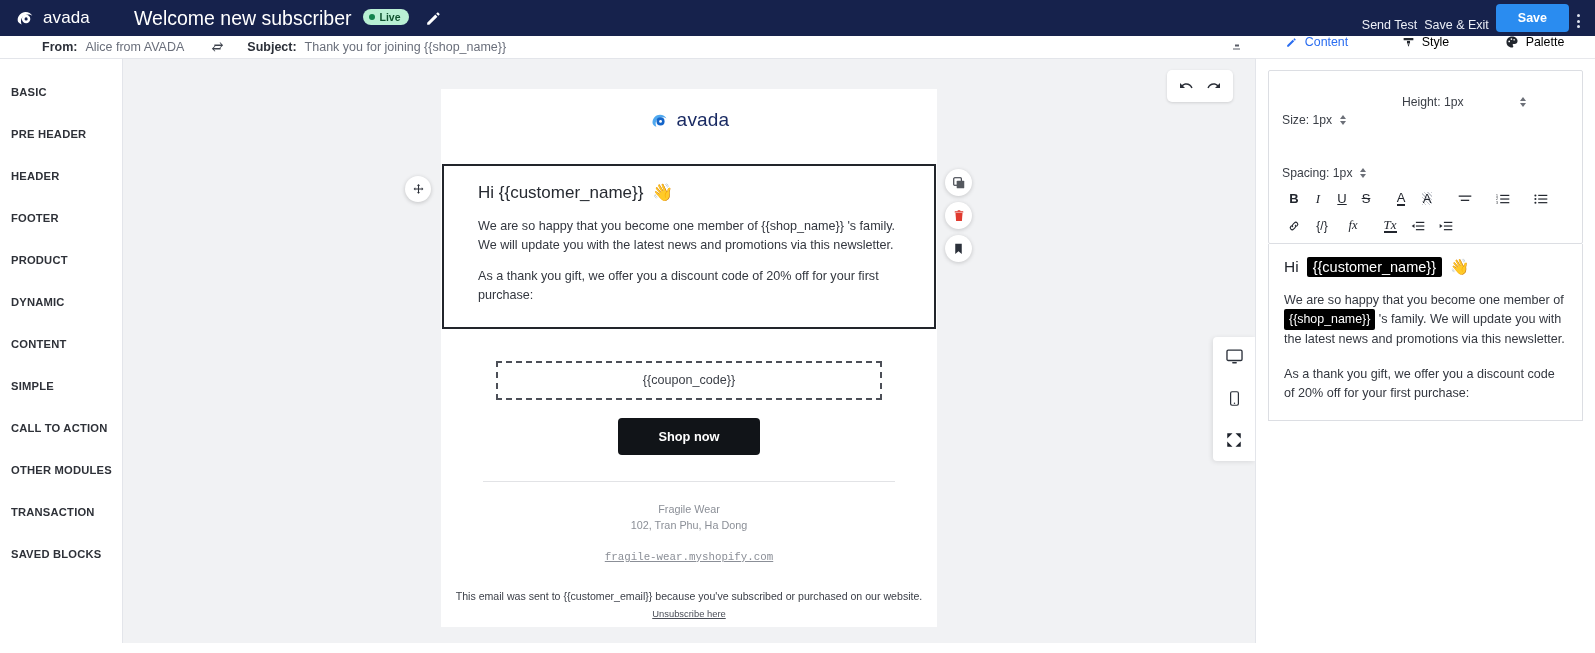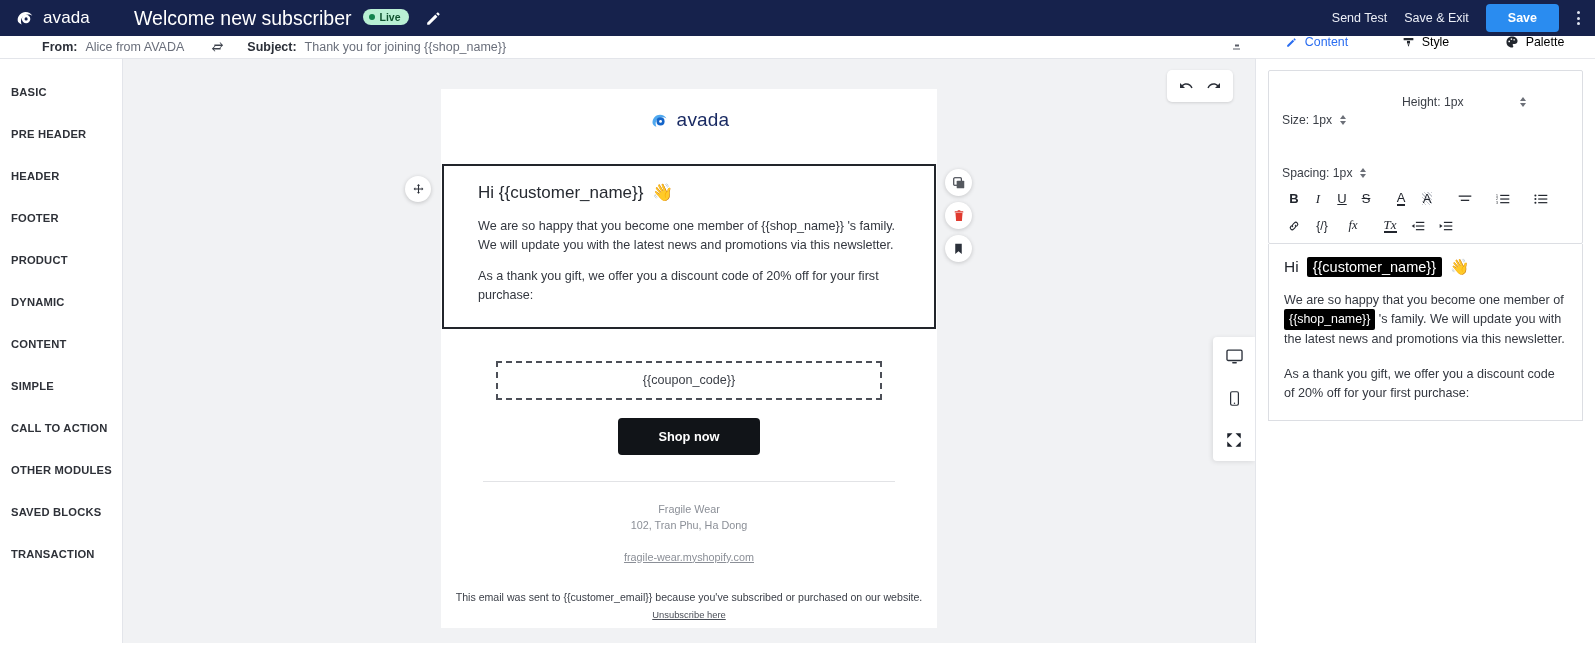--- a/index.html
+++ b/index.html
@@ -35,21 +35,21 @@
     display: inline-flex; align-items: center; gap: 4px;
     background: #b9f0d4; color: #10532f;
     border-radius: 10px; padding: 1.5px 8px 2px 6px;
     font-size: 10.5px; font-weight: 600; margin-left: 12px;
     position: relative; top: -1px;
   }
   .live-dot { width: 6px; height: 6px; border-radius: 50%; background: #12824d; }
   .title-edit { margin-left: 15px; display: flex; align-items: center; cursor: pointer; }
 
   .topbar-right {
-    margin-left: auto; display: flex; align-items: center; gap: 17px;
+    margin-left: auto; display: flex; align-items: flex-end; gap: 7px;
   }
   .tb-link {
     font-size: 12.5px; color: #eceff7; cursor: pointer; white-space: nowrap;
   }
   .save-btn {
     background: #2a8cf0; color: #fff; border: none;
     font-size: 12.5px; font-weight: 700;
     padding: 7px 22px; border-radius: 4px; cursor: pointer;
     font-family: inherit;
   }
@@ -166,21 +166,21 @@
     font-size: 12.8px; font-weight: 700;
     padding: 11px 40px; border-radius: 4px; cursor: pointer;
     font-family: inherit;
   }
   .divider { margin: 26px 42px 0 42px; border-top: 1px solid #e2e3e6; }
 
   .footer-block { text-align: center; margin-top: 19px; }
   .f-line { font-size: 10.8px; color: #8b8f97; line-height: 1.5; }
   .f-link {
     font-size: 10.8px; color: #8b8f97; text-decoration: underline; cursor: pointer;
-    display: inline-block; margin-top: 18px;
+    display: inline-block; margin-top: 18px; font-family: Liberation Mono, monospace;
   }
   .legal-block { text-align: center; margin-top: 26px; }
   .legal-line { font-size: 10.6px; color: #3c4049; }
   .unsub {
     font-size: 9.4px; color: #4a4e57; text-decoration: underline;
     display: inline-block; margin-top: 6px; cursor: pointer;
   }
 
   
   .device-bar {
@@ -312,22 +312,22 @@
     <div class="sb-item">BASIC</div>
     <div class="sb-item">PRE HEADER</div>
     <div class="sb-item">HEADER</div>
     <div class="sb-item">FOOTER</div>
     <div class="sb-item">PRODUCT</div>
     <div class="sb-item">DYNAMIC</div>
     <div class="sb-item">CONTENT</div>
     <div class="sb-item">SIMPLE</div>
     <div class="sb-item">CALL TO ACTION</div>
     <div class="sb-item">OTHER MODULES</div>
+    <div class="sb-item">TRANSACTION</div>
     <div class="sb-item">SAVED BLOCKS</div>
-    <div class="sb-item">TRANSACTION</div>
   </div>
 
   <div class="canvas">
 
     <div class="undo-redo">
       <span class="ur-btn">
         <svg width="16" height="16" viewBox="0 0 24 24">
           <path d="M12.5 8c-2.5 0-4.8 1-6.5 2.5L3 7.5V15h7.5l-3-3c1.3-1.2 3-1.9 5-1.9 3.4 0 6.3 2.2 7.3 5.3l2.1-.7C20.6 10.8 16.9 8 12.5 8z" fill="#2b2f38"></path>
         </svg>
       </span>

